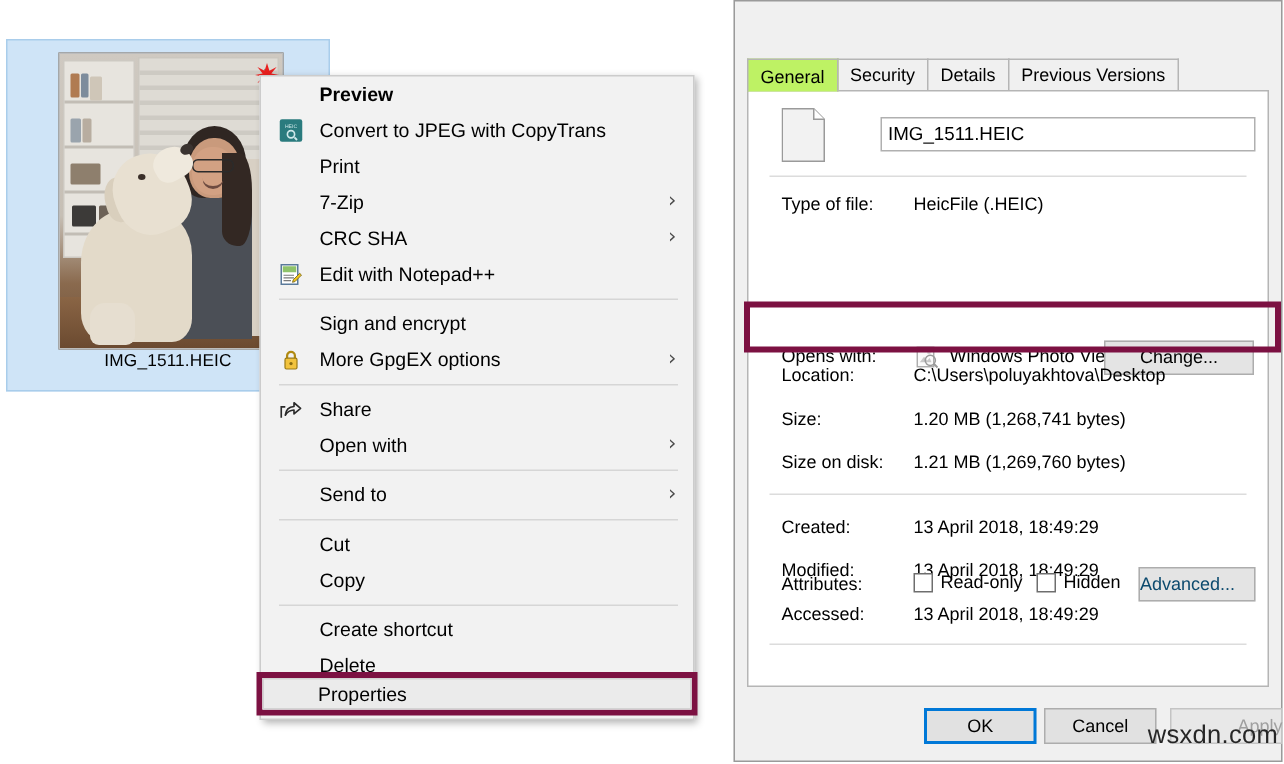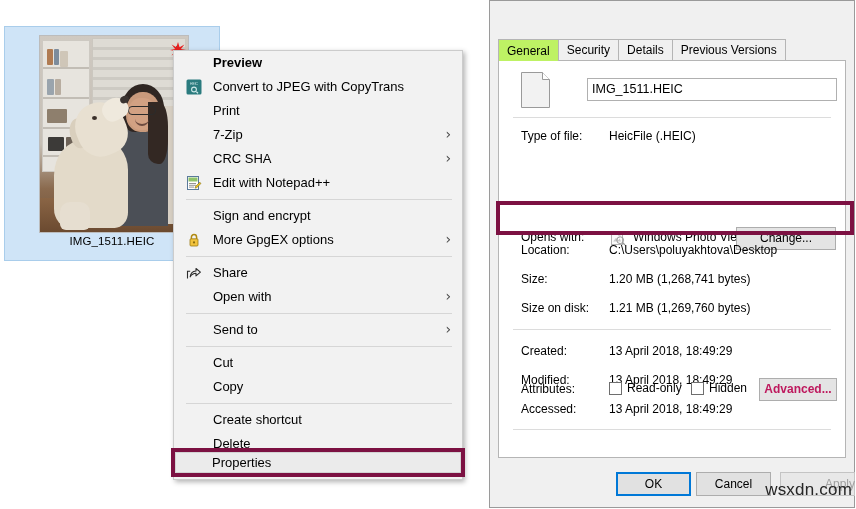--- a/index.html
+++ b/index.html
@@ -158,21 +158,21 @@
   }
 
   
   #attr-row{position:absolute;left:0;top:318px;right:0;height:22px;font-size:12px;}
   #attr-label{position:absolute;left:22px;top:3px;}
   .cbox{position:absolute;width:13px;height:13px;border:1px solid #6e6e6e;background:#fff;box-sizing:border-box;top:3px;}
   .cb-text{position:absolute;top:2px;font-size:12px;}
   #advanced-btn{
     position:absolute;left:260px;top:-1px;width:78px;height:23px;
     background:#e4e4e4;border:1px solid #adadad;box-sizing:border-box;
-    font-size:12px;text-align:center;line-height:21px;color:#be185d;cursor:default;font-weight:bold;
+    font-size:12px;line-height:21px;color:#0c4a6e;cursor:default;
   }
 
   
   .dbtn{
     position:absolute;bottom:11px;width:75px;height:24px;
     background:#e1e1e1;border:1px solid #adadad;box-sizing:border-box;
     font-size:12px;text-align:center;line-height:22px;color:#000;cursor:default;
   }
   #btn-ok{left:126px;border:2px solid #0078d7;line-height:20px;}
   #btn-cancel{left:206px;}

